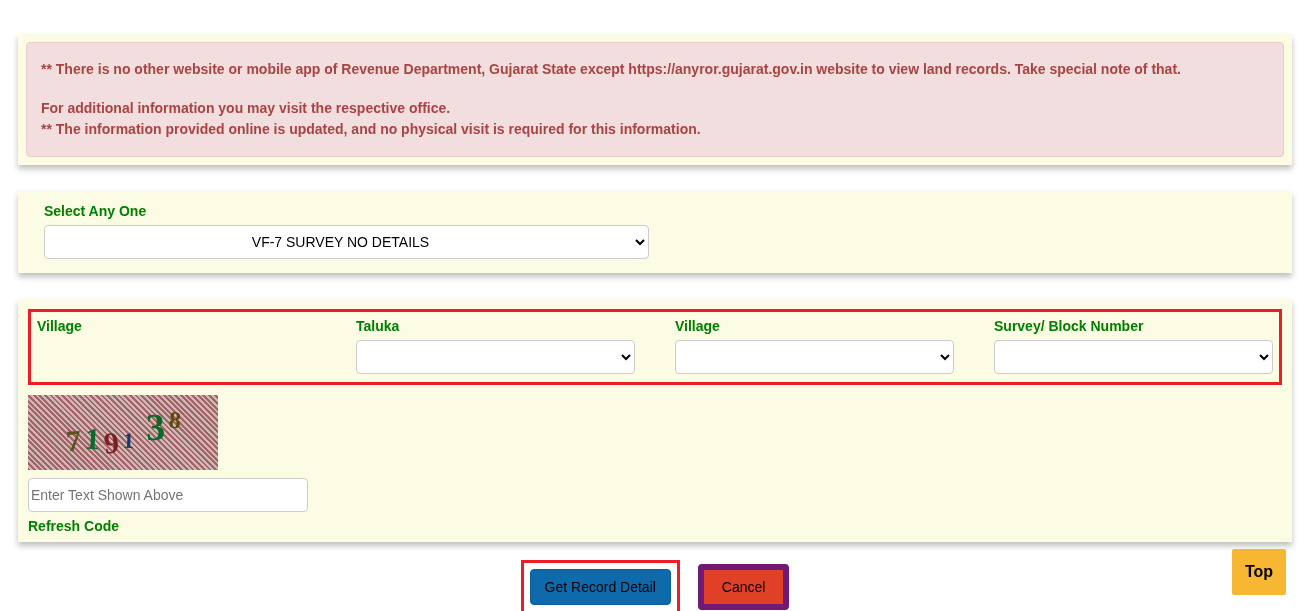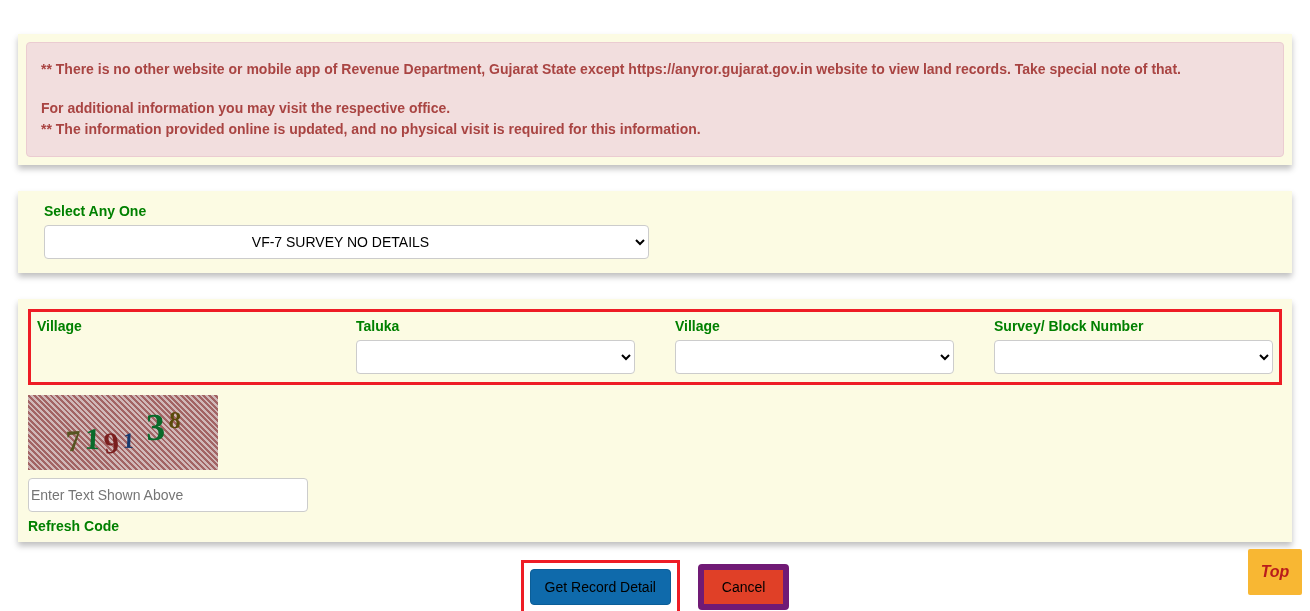--- a/index.html
+++ b/index.html
@@ -69,24 +69,24 @@
     .btn {
       display: inline-block; border: none; color: #000000;
       padding: 9px 14px; font-size: 14px; border-radius: 4px; cursor: pointer;
       font-family: inherit;
     }
     .btn-primary { background: #0f6aab; border: 1px solid #0b5e98; }
     .btn-danger  { background: #e04027; border: 6px solid #701a75; margin-left: 14px; padding: 9px 18px; vertical-align: middle; }
 
     
     .top-btn {
-      position: fixed; right: 8px; bottom: 16px;
-      background: #f8b733; color: #b91c1c; font-weight: 700;
+      position: fixed; right: 24px; bottom: 16px;
+      background: #f8b733; color: #000000; font-weight: 700;
       width: 54px; height: 46px; display: flex; align-items: center; justify-content: center;
-      border-radius: 2px; cursor: pointer; font-size: 16px; font-style: italic;
+      border-radius: 2px; cursor: pointer; font-size: 16px;
     }
   </style>
 </head>
 <body>
 
 <div class="panel">
   <div class="notice">
     <p>**  There is no other website or mobile app of Revenue Department, Gujarat State except https://anyror.gujarat.gov.in website to view land records. Take special note of that.</p>
     <div class="sp"></div>
     <p>For additional information you may visit the respective office.</p>

